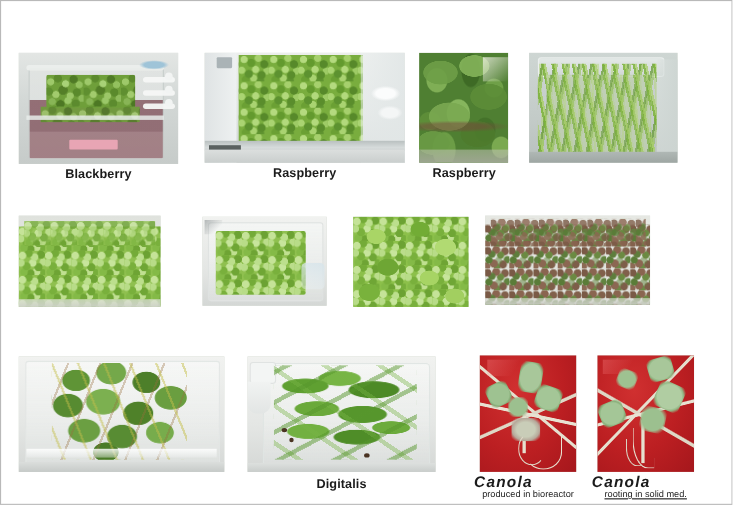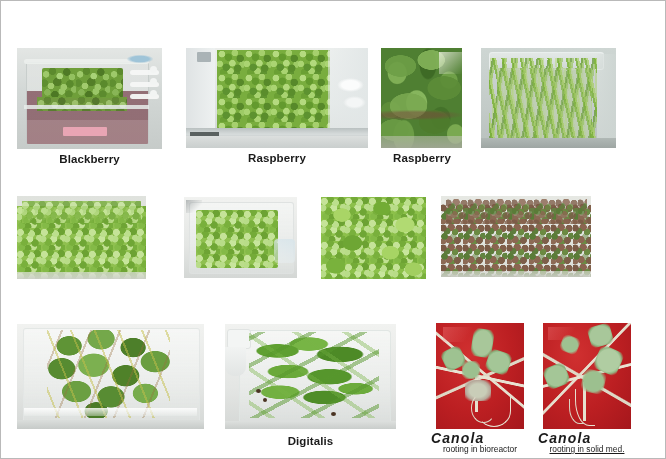--- a/index.html
+++ b/index.html
@@ -463,21 +463,21 @@
            border-top-color:transparent; border-left-color:transparent;"></div>
       <div class="lay" style="left:40%; top:66%; width:26%; height:26%;
            border:1.4px solid #ded8c7; border-radius:50%;
            border-top-color:transparent; border-right-color:transparent;"></div>
 
       <div class="lay" style="left:8%; top:4%; width:40%; height:14%;
            background:linear-gradient(120deg, rgba(255,140,140,.35), transparent 70%);"></div>
     </div>
   </div>
   <div class="caption-main-sm" style="left:430px; top:429px; width:98px;">Canola</div>
-  <div class="caption-sub" style="left:425px; top:443px; width:108px;">rooting in bioreactor</div>
+  <div class="caption-sub" style="left:425px; top:443px; width:108px;">produced in bioreactor</div>
 
   <div class="photo" style="left:542px; top:322px; width:88px; height:106px;">
     <div class="layers">
       <div class="lay red-bg"></div>
 
       <div class="lay" style="background:
         linear-gradient(-14deg, transparent 49%, #e8e2d2 49.6%, #e8e2d2 51.2%, transparent 52%),
         linear-gradient(30deg, transparent 46%, #ded8c6 46.6%, #ded8c6 48.2%, transparent 49%),
         linear-gradient(-46deg, transparent 53%, #e5dfce 53.6%, #e5dfce 55%, transparent 55.6%);
         background-size:100% 100%;"></div>

